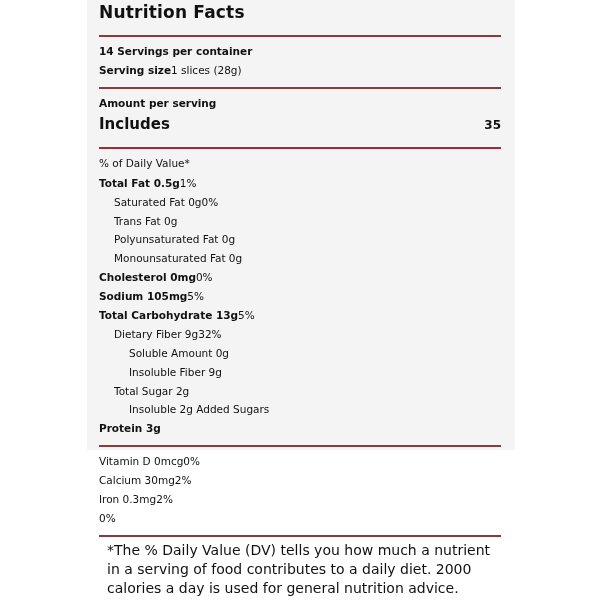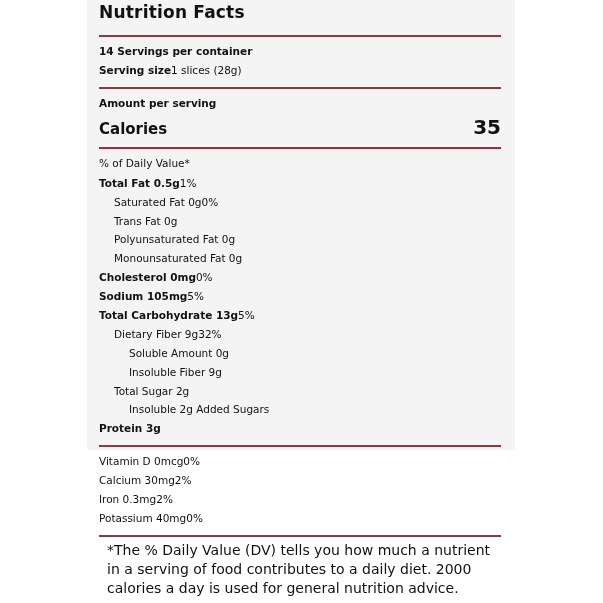--- a/index.html
+++ b/index.html
@@ -11,21 +11,21 @@
     .rule { position: absolute; left: 0; right: 0; height: 2px; background: #8a3b3f; }
     .rule.red { background: #a6263a; }
     .row { position: absolute; left: 0; right: 0; height: 18px; font-size: 10.5px; line-height: 18px; display: flex; justify-content: flex-start; }
     .row .l { white-space: nowrap; }
     .row .r { font-weight: normal; }
     .b { font-weight: bold; }
     .i1 { padding-left: 15px; }
     .i2 { padding-left: 30px; }
     .cal { position: absolute; left: 0; right: 0; top: 115px; display: flex; justify-content: space-between; align-items: baseline; }
     .cal .l { font-size: 15px; font-weight: bold; }
-    .cal .r { font-size: 20px; font-weight: bold; }
+    .cal .r { font-size: 12px; font-weight: bold; }
     .foot { position: absolute; left: 8px; right: 0; top: 541px; font-size: 14px; line-height: 19px; }
   </style>
 </head>
 <body>
 
 <div class="panel">
   <div class="inner">
     <div class="title">Nutrition Facts</div>
     <div class="rule" style="top:35px"></div>
 
@@ -35,21 +35,21 @@
     <div class="row" style="top:61px">
       <span class="l b">Serving size</span>
       <span class="r">1 slices (28g)</span>
     </div>
     <div class="rule" style="top:87px"></div>
 
     <div class="row" style="top:94px">
       <span class="l b">Amount per serving</span>
     </div>
     <div class="cal">
-      <span class="l">Calories</span>
+      <span class="l">Includes</span>
       <span class="r">35</span>
     </div>
     <div class="rule red" style="top:147px"></div>
 
     <div class="row" style="top:154px">
       <span class="l"></span>
       <span class="r">% of Daily Value*</span>
     </div>
 
     <div class="row" style="top:174px">
@@ -117,21 +117,20 @@
       </div>
     <div class="row" style="top:471px">
         <span class="l">Calcium 30mg</span>
         <span class="r">2%</span>
       </div>
     <div class="row" style="top:490px">
         <span class="l">Iron 0.3mg</span>
         <span class="r">2%</span>
       </div>
     <div class="row" style="top:509px">
-        <span class="l">Potassium 40mg</span>
         <span class="r">0%</span>
       </div>
 
     <div class="rule" style="top:535px"></div>
 
     <div class="foot">*The % Daily Value (DV) tells you how much a nutrient in a serving of food contributes to a daily diet. 2000 calories a day is used for general nutrition advice.</div>
   </div>
 </div>
 
 </body></html>

